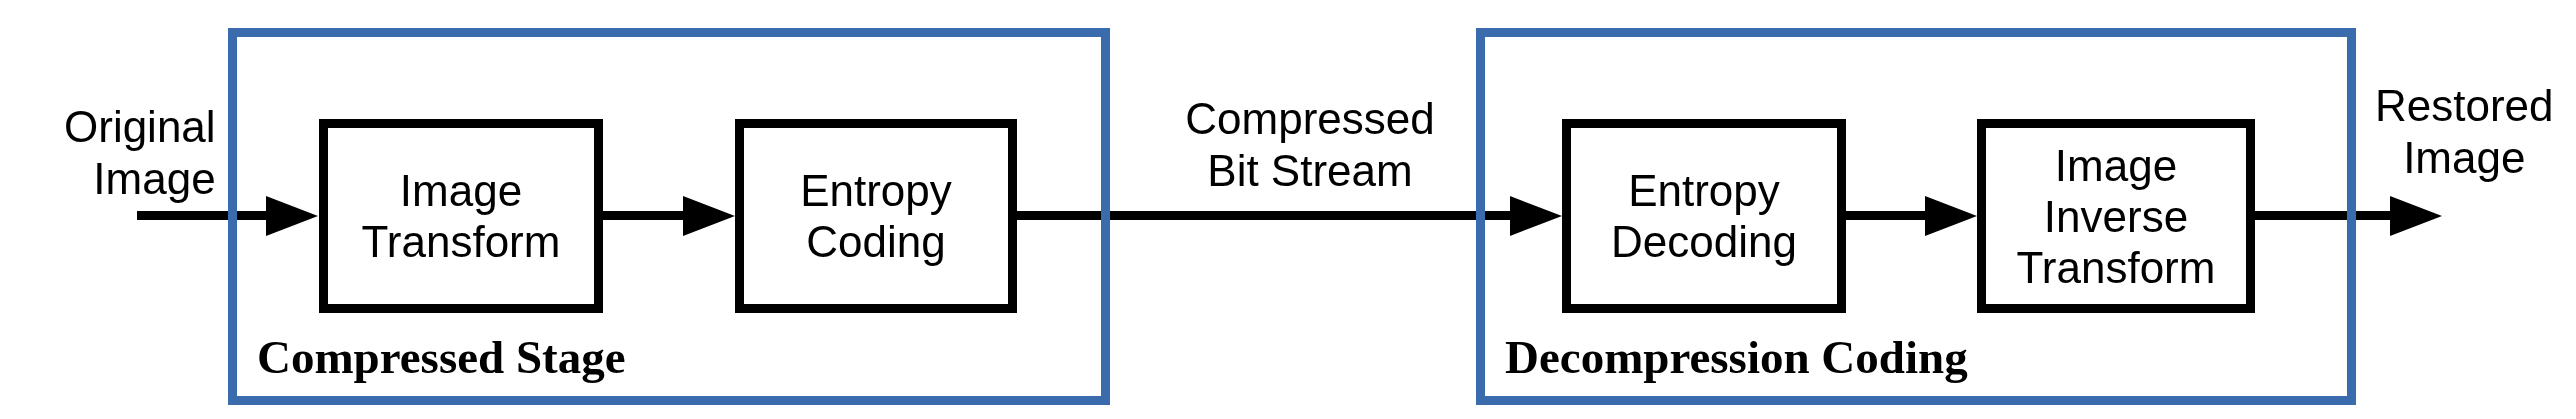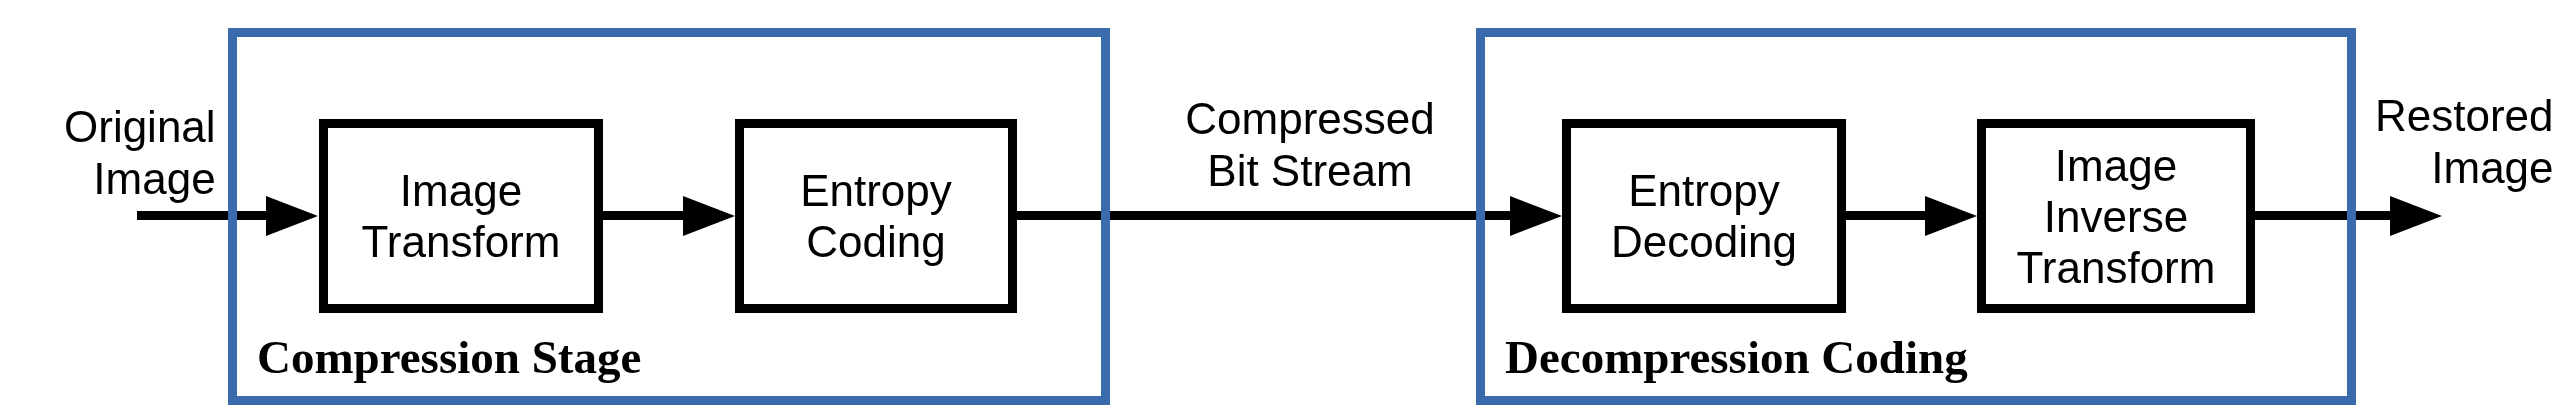--- a/index.html
+++ b/index.html
@@ -106,37 +106,37 @@
   .io-label {
     position: absolute;
     font-size: 44px;
     line-height: 52px;
     white-space: pre-line;
     color: var(--text);
     z-index: 4;
   }
   .io-label.input  { left: 20px;   top: 101px; text-align: right; margin-left: 44px; }
   .io-label.stream { left: 1111px; top: 93px; width: 398px; text-align: center; }
-  .io-label.output { left: 2375px; top: 90px;  text-align: right; }
+  .io-label.output { left: 2375px; top: 80px;  text-align: center; }
 </style>
 </head>
 <body>
 
 <div class="canvas">
 
   <div class="io-label input">Original
 Image</div>
 
   <div class="arrow a-input">
     <div class="shaft"></div>
     <div class="head"></div>
   </div>
 
   <div class="stage compression">
-    <div class="stage-label">Compression Stage</div>
+    <div class="stage-label">Compressed Stage</div>
   </div>
 
   <div class="block image-transform">
     <div class="block-label">Image
 Transform</div>
   </div>
 
   <div class="arrow a-c1-c2">
     <div class="shaft"></div>
     <div class="head"></div>

